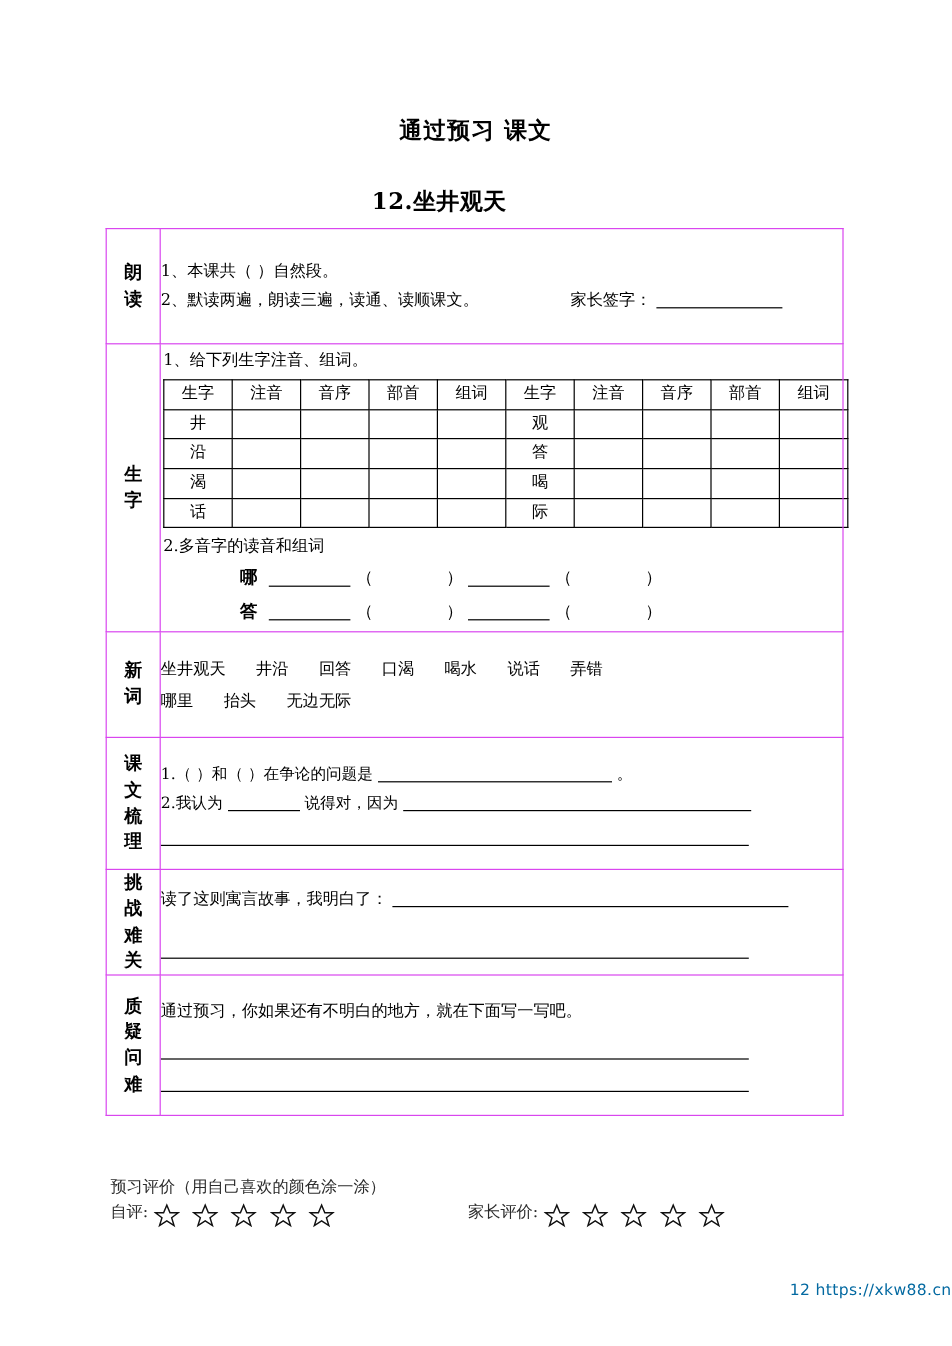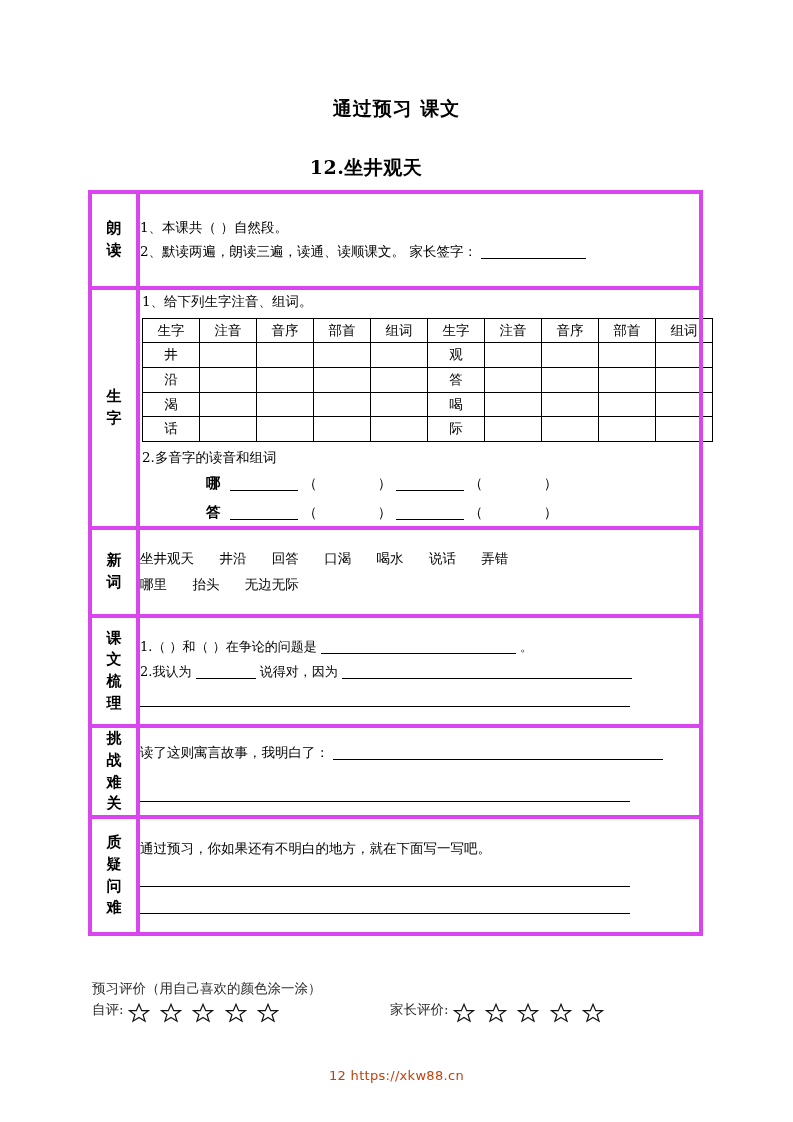--- a/index.html
+++ b/index.html
@@ -48,21 +48,21 @@
   
   .main-table {
     position: absolute;
     left: 88px;
     top: 190px;
     width: 615px;
     border-collapse: collapse;
     table-layout: fixed;
   }
   .main-table > tbody > tr > td {
-    border: 4px solid #d946ef;
+    border: 1px solid #d946ef;
     vertical-align: middle;
     padding: 0;
   }
   td.label-cell {
     width: 44px;
     text-align: center;
     font-size: 15px;
     font-weight: bold;
     line-height: 1.45;
     padding: 2px 0;
@@ -79,20 +79,21 @@
     font-size: 13.5px;
     line-height: 1.75;
     vertical-align: middle;
   }
 
   
   .row-read { height: 96px; }
   .read-line { white-space: nowrap; }
   .sign-wrap {
     display: inline-block;
+    margin-left: 72px;
   }
   .sign-line {
     display: inline-block;
     width: 105px;
     border-bottom: 1.4px solid #000;
     vertical-align: -3px;
   }
 
   
   .row-chars { height: 240px; }
@@ -213,23 +214,23 @@
     margin-right: 6px;
     vertical-align: middle;
   }
 
   
   .watermark {
     position: absolute;
     left: 0;
     top: 1068px;
     width: 793px;
-    text-align: center;
+    text-align: right;
     font-size: 13px;
-    color: #c2410c;
+    color: #0369a1;
     font-family: "DejaVu Sans", "Liberation Sans", sans-serif;
     letter-spacing: 0.3px;
   }
 </style>
 </head>
 <body>
 
 <div class="page">
 
   <div class="unit-title">通过预习  课文</div>

